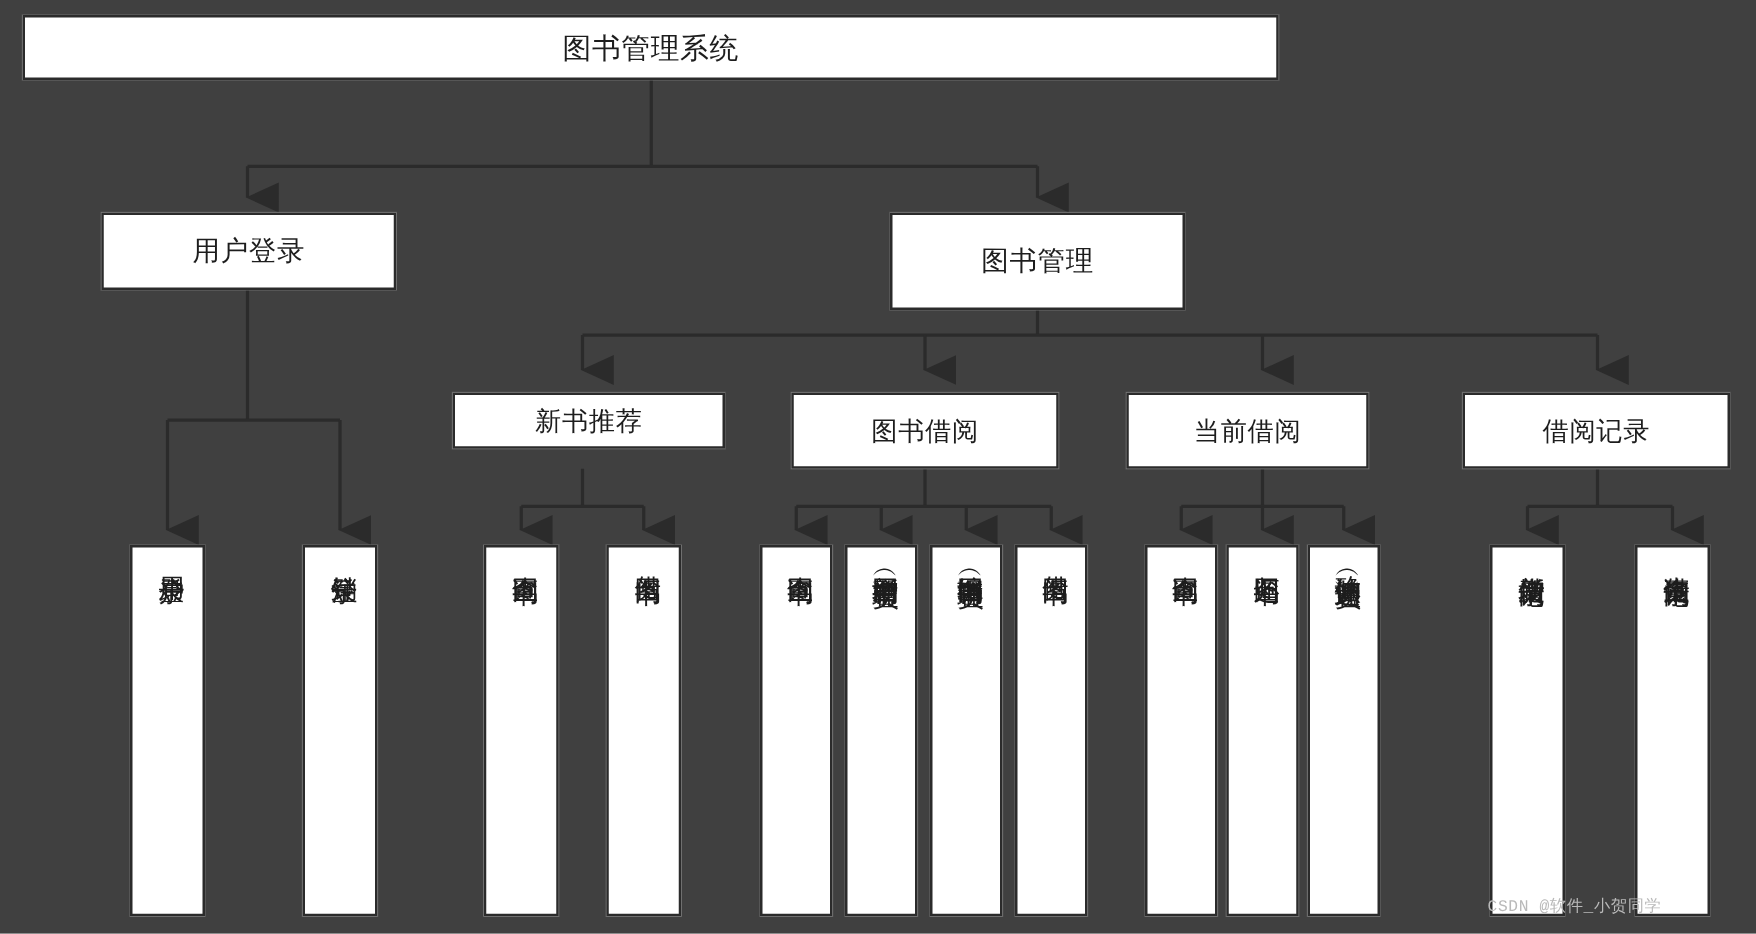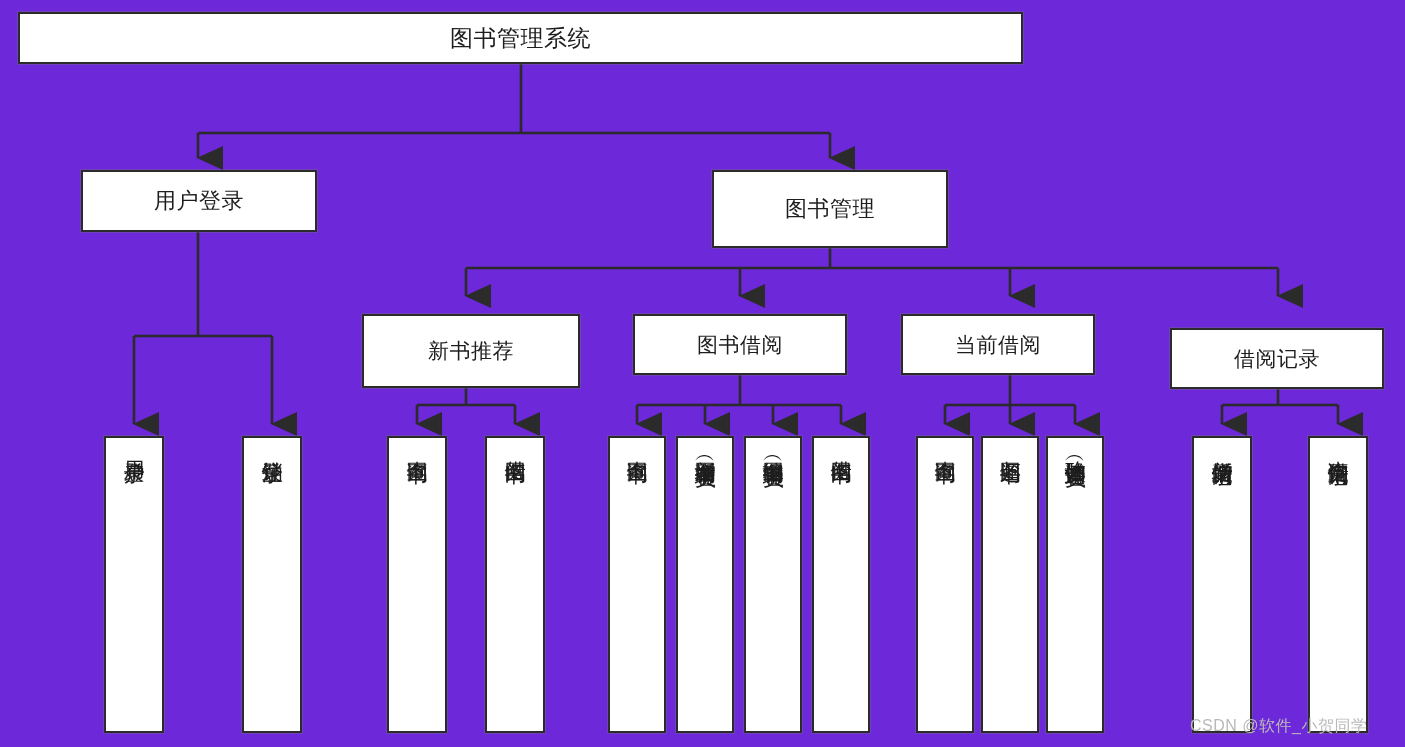--- a/index.html
+++ b/index.html
@@ -4,22 +4,22 @@
 <style>
   html, body {
     margin: 0;
     padding: 0;
     background: #ffffff;
   }
   #canvas {
     position: relative;
     width: 1405px;
     height: 747px;
-    background: #6d28d9;
-    font-family: Liberation Sans, sans-serif;
+    background: #404040;
+    font-family: Liberation Mono, monospace;
     overflow: hidden;
   }
   svg.edges {
     position: absolute;
     left: 0;
     top: 0;
     width: 1405px;
     height: 747px;
     pointer-events: none;
   }
@@ -52,21 +52,21 @@
     text-orientation: upright;
     font-size: 21px;
     line-height: 1.08;
     letter-spacing: 1px;
     white-space: normal;
     text-align: left;
   }
   .watermark {
     position: absolute;
     color: #b9b9b9;
-    font-size: 16px;
+    font-size: 13px;
     letter-spacing: 0.5px;
     white-space: nowrap;
     user-select: none;
   }
 </style>
 </head>
 <body>
 
 <div id="canvas">
 
@@ -124,30 +124,30 @@
     <span class="label">图书管理系统</span>
   </div>
 
   <div class="node lvl2" style="left:81px; top:170px; width:236px; height:62px;">
     <span class="label">用户登录</span>
   </div>
   <div class="node lvl2" style="left:712px; top:170px; width:236px; height:78px;">
     <span class="label">图书管理</span>
   </div>
 
-  <div class="node lvl3" style="left:362px; top:314px; width:218px; height:74px;">
+  <div class="node lvl3" style="left:362px; top:314px; width:218px; height:45px;">
     <span class="label">新书推荐</span>
   </div>
   <div class="node lvl3" style="left:633px; top:314px; width:214px; height:61px;">
     <span class="label">图书借阅</span>
   </div>
   <div class="node lvl3" style="left:901px; top:314px; width:194px; height:61px;">
     <span class="label">当前借阅</span>
   </div>
-  <div class="node lvl3" style="left:1170px; top:328px; width:214px; height:61px;">
+  <div class="node lvl3" style="left:1170px; top:314px; width:214px; height:61px;">
     <span class="label">借阅记录</span>
   </div>
 
   <div class="node leaf" style="left:104px; top:436px; width:60px; height:297px;">
     <span class="label">用户登录</span>
   </div>
   <div class="node leaf" style="left:242px; top:436px; width:60px; height:297px;">
     <span class="label">注销登录</span>
   </div>
 

